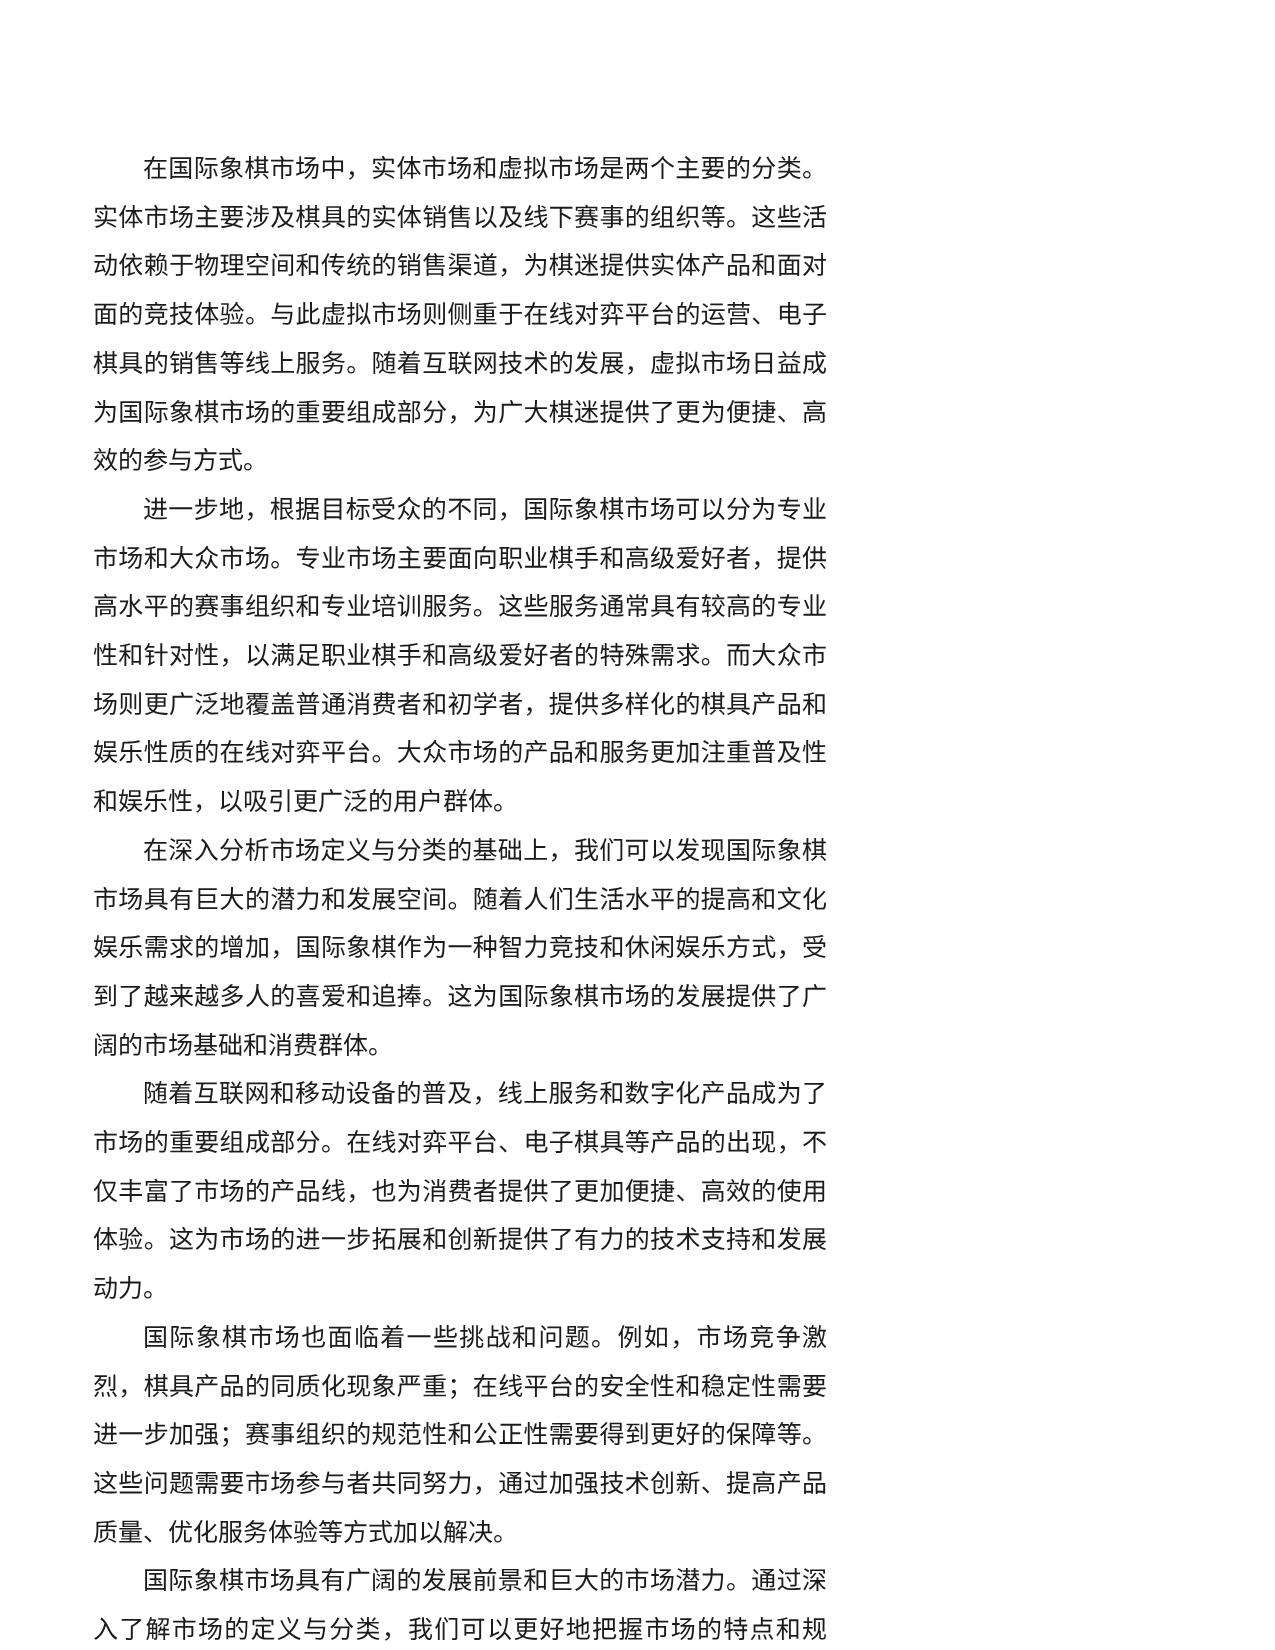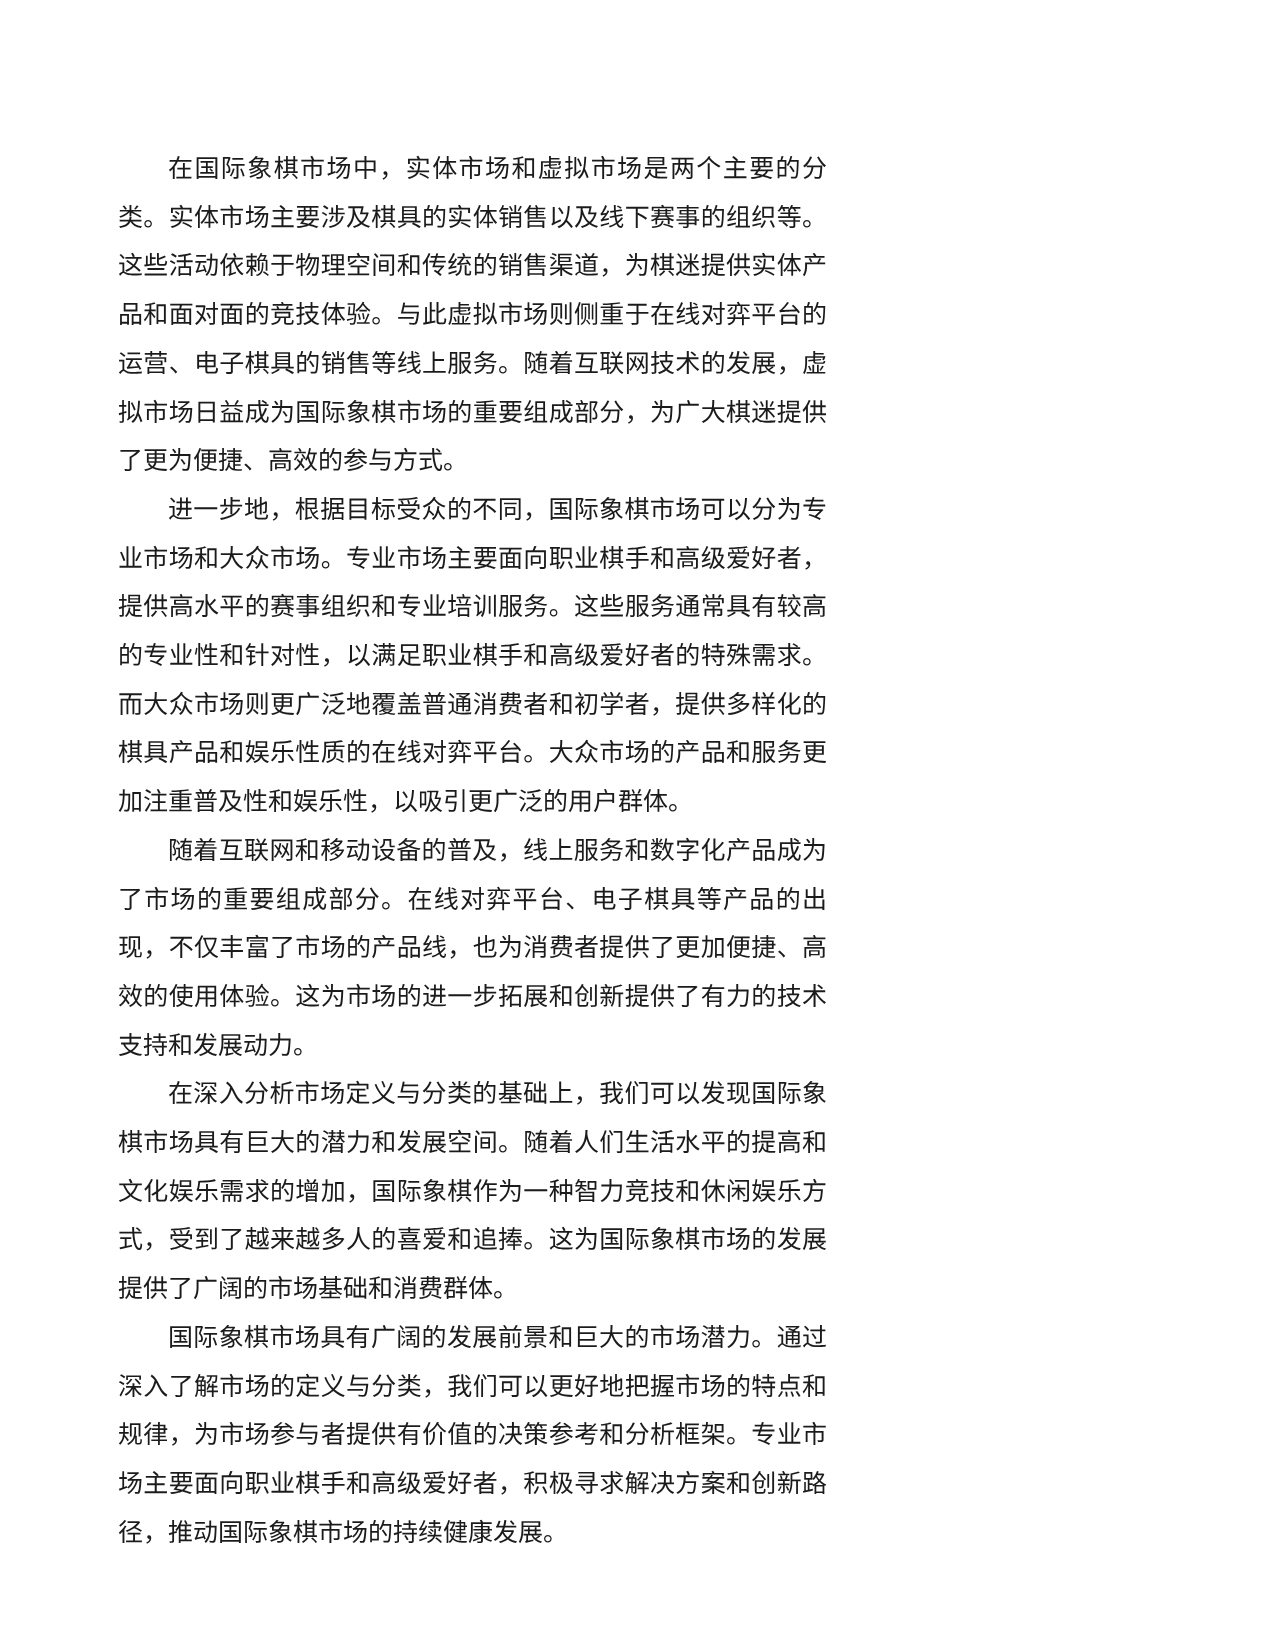--- a/index.html
+++ b/index.html
@@ -10,21 +10,21 @@
   body {
     width: 1275px;
     height: 1650px;
     position: relative;
     overflow: hidden;
   }
   .page {
     box-sizing: border-box;
     width: 1012px;
     height: 1650px;
-    padding: 145px 185px 0 118px;
+    padding: 145px 185px 0 93px;
     background: #ffffff;
   }
   .doc-body p {
     margin: 0;
     padding: 0;
     font-family: "Liberation Serif", "DejaVu Serif", serif;
     font-size: 25px;
     line-height: 48.7px;
     color: #1b1b1b;
     text-align: justify;
@@ -34,17 +34,18 @@
     overflow-wrap: break-word;
   }
 </style>
 </head>
 <body>
 
 <div class="page">
   <div class="doc-body">
     <p>在国际象棋市场中，实体市场和虚拟市场是两个主要的分类。实体市场主要涉及棋具的实体销售以及线下赛事的组织等。这些活动依赖于物理空间和传统的销售渠道，为棋迷提供实体产品和面对面的竞技体验。与此虚拟市场则侧重于在线对弈平台的运营、电子棋具的销售等线上服务。随着互联网技术的发展，虚拟市场日益成为国际象棋市场的重要组成部分，为广大棋迷提供了更为便捷、高效的参与方式。</p>
     <p>进一步地，根据目标受众的不同，国际象棋市场可以分为专业市场和大众市场。专业市场主要面向职业棋手和高级爱好者，提供高水平的赛事组织和专业培训服务。这些服务通常具有较高的专业性和针对性，以满足职业棋手和高级爱好者的特殊需求。而大众市场则更广泛地覆盖普通消费者和初学者，提供多样化的棋具产品和娱乐性质的在线对弈平台。大众市场的产品和服务更加注重普及性和娱乐性，以吸引更广泛的用户群体。</p>
+    <p>在深入分析市场定义与分类的基础上，我们可以发现国际象棋市场具有巨大的潜力和发展空间。随着人们生活水平的提高和文化娱乐需求的增加，国际象棋作为一种智力竞技和休闲娱乐方式，受到了越来越多人的喜爱和追捧。这为国际象棋市场的发展提供了广阔的市场基础和消费群体。</p>
     <p>随着互联网和移动设备的普及，线上服务和数字化产品成为了市场的重要组成部分。在线对弈平台、电子棋具等产品的出现，不仅丰富了市场的产品线，也为消费者提供了更加便捷、高效的使用体验。这为市场的进一步拓展和创新提供了有力的技术支持和发展动力。</p>
-    <p>在深入分析市场定义与分类的基础上，我们可以发现国际象棋市场具有巨大的潜力和发展空间。随着人们生活水平的提高和文化娱乐需求的增加，国际象棋作为一种智力竞技和休闲娱乐方式，受到了越来越多人的喜爱和追捧。这为国际象棋市场的发展提供了广阔的市场基础和消费群体。</p>
+    <p>国际象棋市场也面临着一些挑战和问题。例如，市场竞争激烈，棋具产品的同质化现象严重；在线平台的安全性和稳定性需要进一步加强；赛事组织的规范性和公正性需要得到更好的保障等。这些问题需要市场参与者共同努力，通过加强技术创新、提高产品质量、优化服务体验等方式加以解决。</p>
     <p>国际象棋市场具有广阔的发展前景和巨大的市场潜力。通过深入了解市场的定义与分类，我们可以更好地把握市场的特点和规律，为市场参与者提供有价值的决策参考和分析框架。专业市场主要面向职业棋手和高级爱好者，积极寻求解决方案和创新路径，推动国际象棋市场的持续健康发展。</p>
   </div>
 </div>
 
 </body></html>

